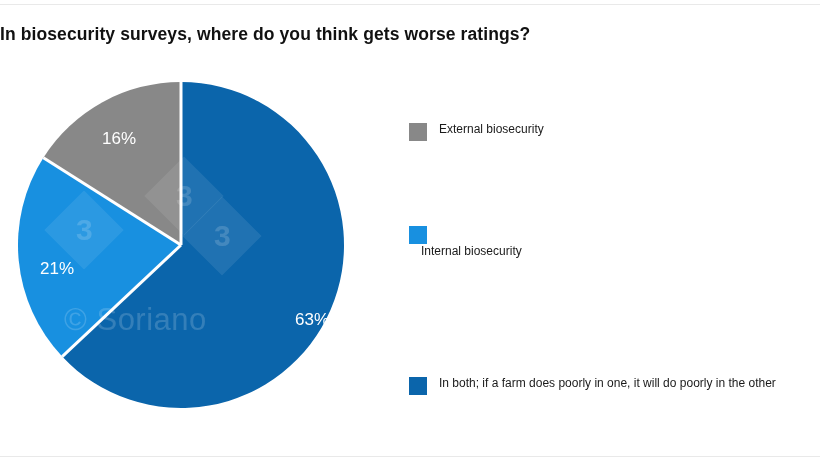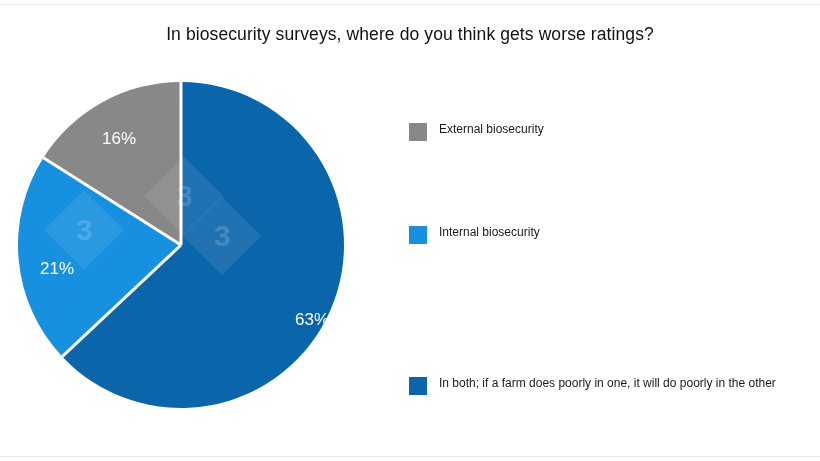--- a/index.html
+++ b/index.html
@@ -29,23 +29,22 @@
   #chart-figure {
     position: absolute;
     inset: 0;
   }
 
   #chart-title {
     position: absolute;
     top: 24px;
     left: 0;
     width: 820px;
-    text-align: center;
     font-size: 17.5px;
-    font-weight: normal;
+    font-weight: bold;
     color: #111111;
     letter-spacing: 0.1px;
   }
 
   
   #pie-area {
     position: absolute;
     left: 16px;
     top: 80px;
     width: 336px;
@@ -115,21 +114,21 @@
     top: 118px;
     width: 400px;
   }
   .legend-item {
     position: absolute;
     display: flex;
     align-items: flex-start;
     width: 400px;
   }
   #legend-item-0 { top:   4px; }
-  #legend-item-1 { top: 107px; }
+  #legend-item-1 { top: 107px; flex-direction: column; }
   #legend-item-2 { top: 210px; margin-top: 48px; }
 
   .legend-swatch {
     width: 18px;
     height: 18px;
     flex: 0 0 18px;
     margin-top: 1px;
   }
   .legend-label {
     margin-left: 12px;
@@ -169,20 +168,21 @@
     <div id="watermark">
       <div class="wm-diamond" id="wm-d1">
         <span>3</span>
       </div>
       <div class="wm-diamond" id="wm-d2">
         <span>3</span>
       </div>
       <div class="wm-diamond" id="wm-d3">
         <span>3</span>
       </div>
+      <div id="wm-text">© Soriano</div>
     </div>
 
     <svg id="pie-labels" style="position:absolute;left:0;top:0;width:336px;height:330px;" viewBox="0 0 336 330">
       <text class="slice-label" x="296" y="241">63%</text>
       <text class="slice-label" x="41" y="190">21%</text>
       <text class="slice-label" x="103" y="60">16%</text>
     </svg>
 
   </div>
 

